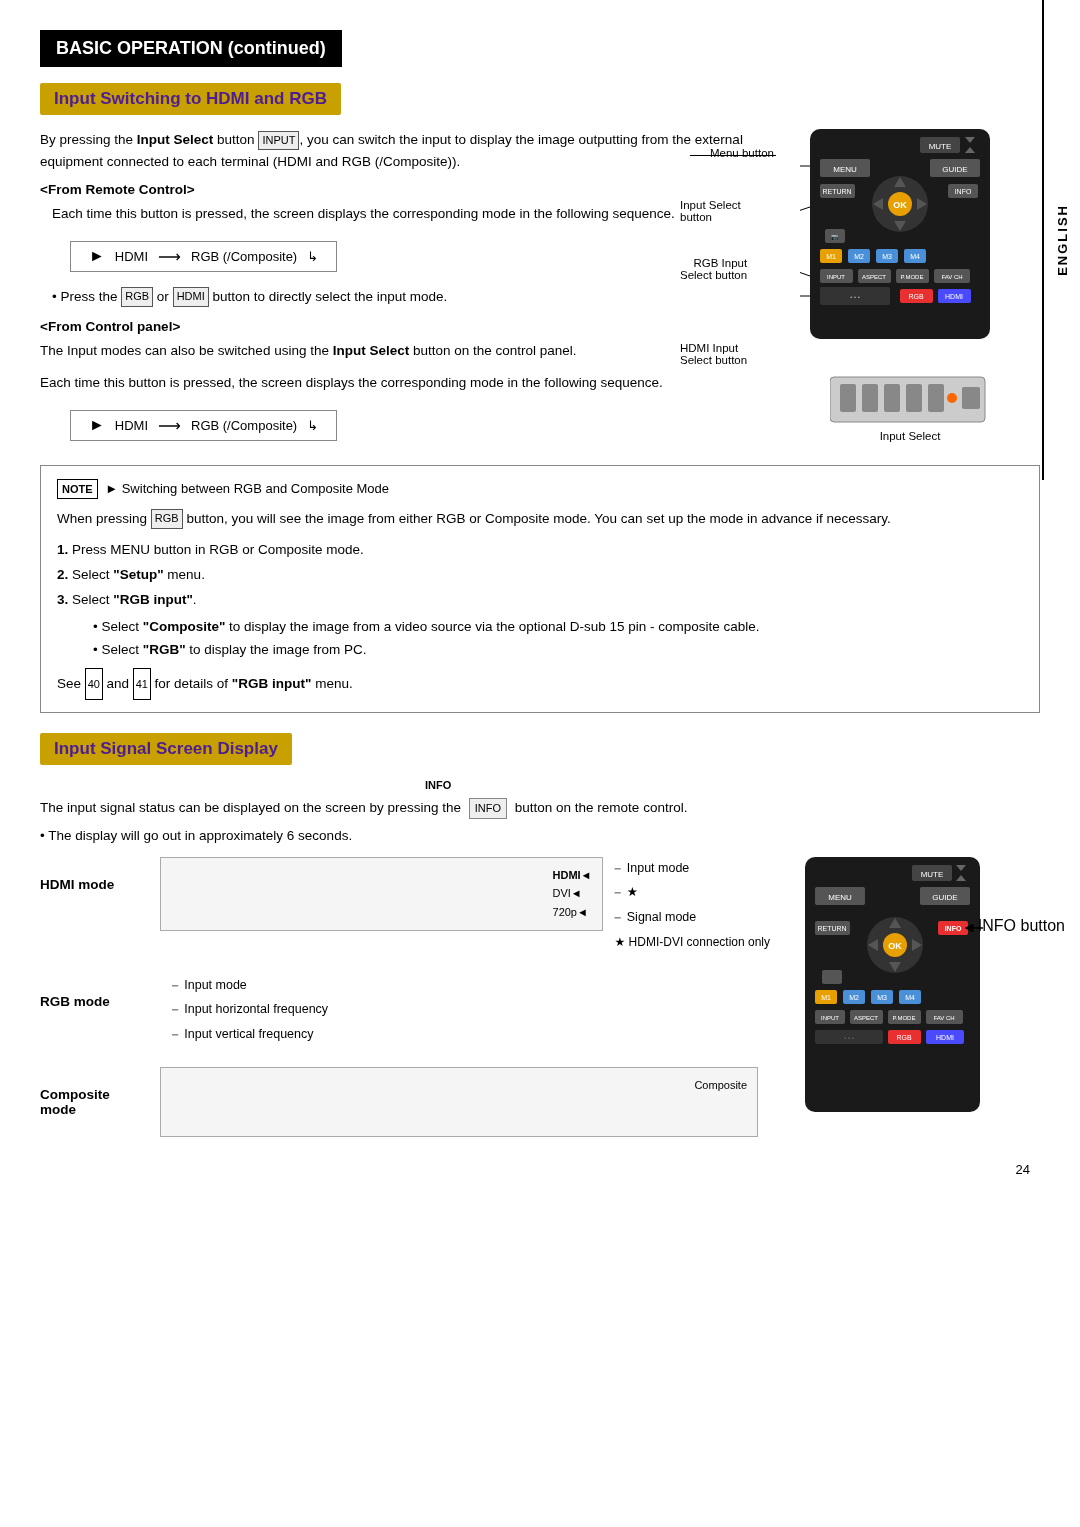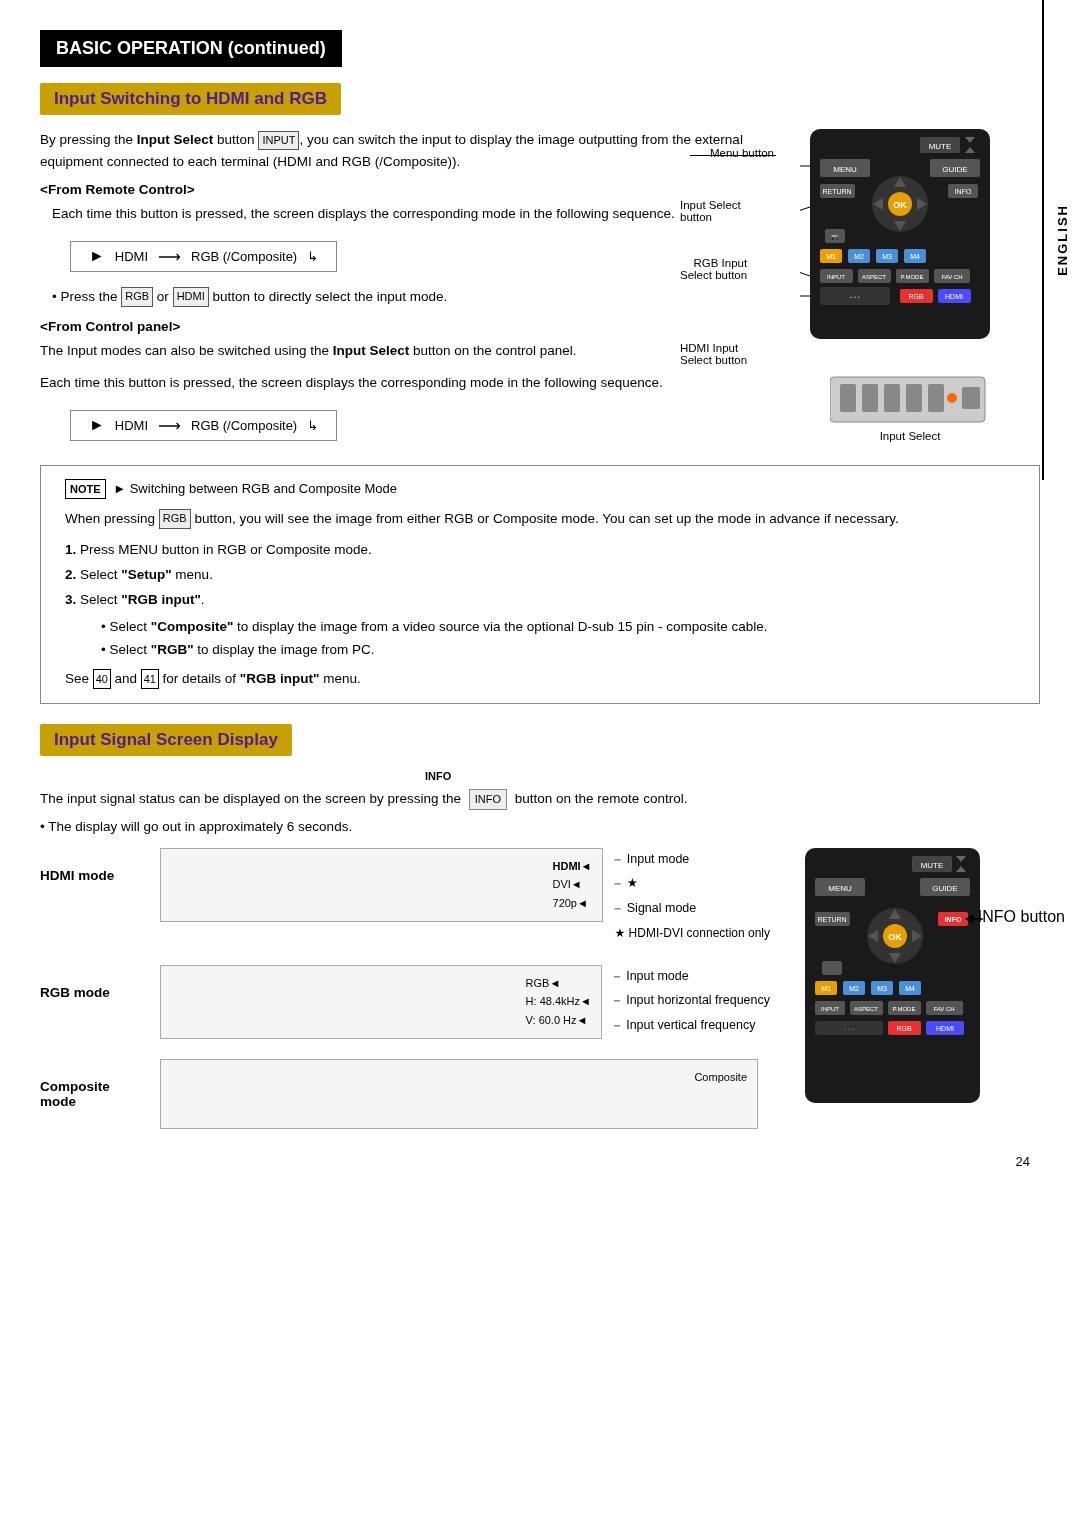--- a/index.html
+++ b/index.html
@@ -108,21 +108,21 @@
       align-items: center;
       gap: 10px;
       font-size: 13px;
       margin: 6px 0 6px 30px;
     }
     .arrow-right { font-size: 16px; }
 
     
     .note-box {
       border: 1px solid #888;
-      padding: 12px 24px;
+      padding: 12px 16px;
       margin: 14px 0;
       font-size: 13px;
       line-height: 1.7;
     }
     .note-tag {
       display: inline-block;
       border: 1px solid #000;
       padding: 0 4px;
       font-size: 11px;
       font-weight: bold;
@@ -221,21 +221,21 @@
       vertical-align: middle;
       background: #eee;
     }
 
     
     .ref-num {
       display: inline-flex;
       align-items: center;
       justify-content: center;
       width: 18px;
-      height: 20px;
+      height: 32px;
       border: 1px solid #000;
       font-size: 11px;
       vertical-align: middle;
     }
 
     
     .composite-display {
       border: 1px solid #aaa;
       background: #f5f5f5;
       min-height: 70px;
@@ -482,29 +482,20 @@
             <div style="font-size:12px; margin-top:4px;">
               <span>★ HDMI-DVI connection only</span>
             </div>
           </div>
         </div>
 
         <div class="mode-row">
           <div class="mode-label">
             <b>RGB mode</b>
           </div>
-          <div style="flex:1;">
-            <div class="mode-display">
-              <div class="mode-display-inner">
-                <div>RGB◄</div>
-                <div>H:  48.4kHz◄</div>
-                <div>V:   60.0  Hz◄</div>
-              </div>
-            </div>
-          </div>
           <div class="mode-annotations">
             <div class="annot-line">
               <span>⎯</span>
               <span>Input mode</span>
             </div>
             <div class="annot-line">
               <span>⎯</span>
               <span>Input horizontal frequency</span>
             </div>
             <div class="annot-line">

